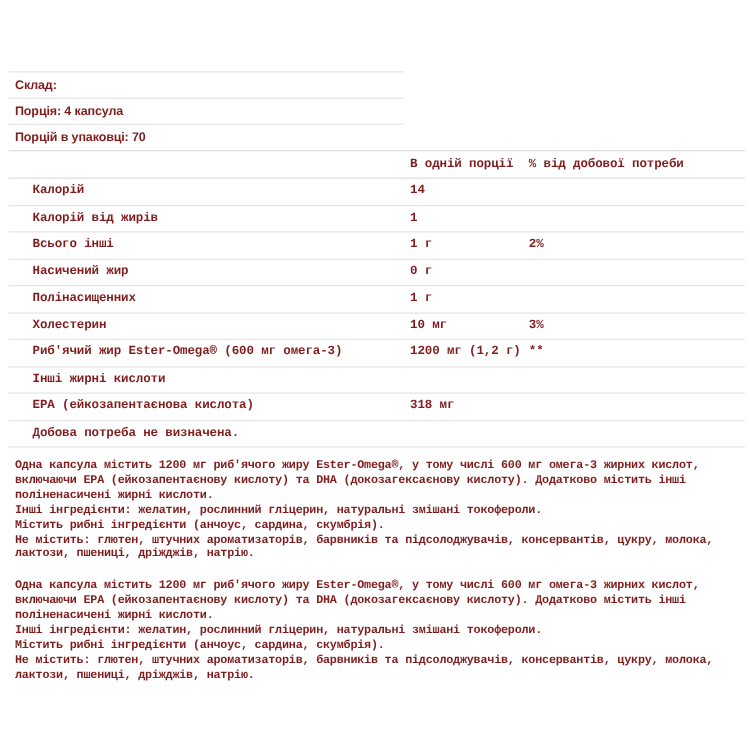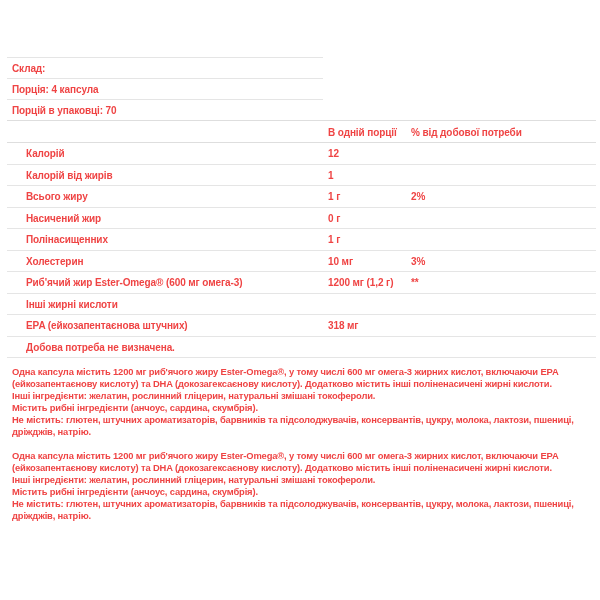--- a/index.html
+++ b/index.html
@@ -1,21 +1,21 @@
 <!DOCTYPE html>
 <html><head>
 <meta charset="utf-8">
 <style>
   html,body{margin:0;padding:0;background:#ffffff;}
   .page{
     position:relative;
     width:600px;height:600px;
     background:#ffffff;
     font-family:"Liberation Sans","DejaVu Sans",sans-serif;
-    color:#ef4444;
+    color:#7f1d1d;
     box-sizing:border-box;
     padding-top:57px;
     overflow:hidden;
   }
   .content{margin-left:7px;width:589px;}
   
   .info-row{
     width:316px;
     height:21px;
     border-top:1px solid #e5e5e5;
@@ -38,32 +38,33 @@
     box-sizing:border-box;
   }
   .t-row{
     position:relative;
     height:21.5px;
     border-bottom:1px solid #e5e5e5;
     box-sizing:border-box;
   }
   .c1,.c2,.c3{
     position:absolute;top:50%;transform:translateY(-50%);
-    font-size:10px;font-weight:700;letter-spacing:-0.1px;white-space:nowrap;
+    font-size:10px;font-weight:700;letter-spacing:-0.1px;white-space:nowrap;font-family:Liberation Mono, monospace;
   }
   .c1{left:19px;}
   .c2{left:321px;}
-  .c3{left:404px;}
+  .c3{left:416px;}
   
   .desc{
     margin-left:7px;
     width:589px;
     margin-top:8px;
     padding-left:5px;
     box-sizing:border-box;
+    font-family:Liberation Mono, monospace;
   }
   .desc-block{margin:0 0 13px 0;}
   .desc-block p{
     margin:0;
     font-size:9.4px;
     font-weight:700;
     line-height:11.9px;
     letter-spacing:-0.15px;
   }
 </style>
@@ -86,30 +87,30 @@
 
     <div class="facts">
 
       <div class="t-header">
         <span class="c2">В одній порції</span>
         <span class="c3">% від добової потреби</span>
       </div>
 
       <div class="t-row">
         <span class="c1">Калорій</span>
-        <span class="c2">12</span>
+        <span class="c2">14</span>
         <span class="c3"></span>
       </div>
       <div class="t-row">
         <span class="c1">Калорій від жирів</span>
         <span class="c2">1</span>
         <span class="c3"></span>
       </div>
       <div class="t-row">
-        <span class="c1">Всього жиру</span>
+        <span class="c1">Всього інші</span>
         <span class="c2">1 г</span>
         <span class="c3">2%</span>
       </div>
       <div class="t-row">
         <span class="c1">Насичений жир</span>
         <span class="c2">0 г</span>
         <span class="c3"></span>
       </div>
       <div class="t-row">
         <span class="c1">Полінасищенних</span>
@@ -125,21 +126,21 @@
         <span class="c1">Риб'ячий жир Ester-Omega® (600 мг омега-3)</span>
         <span class="c2">1200 мг (1,2 г)</span>
         <span class="c3">**</span>
       </div>
       <div class="t-row">
         <span class="c1">Інші жирні кислоти</span>
         <span class="c2"></span>
         <span class="c3"></span>
       </div>
       <div class="t-row">
-        <span class="c1">EPA (ейкозапентаєнова штучних)</span>
+        <span class="c1">EPA (ейкозапентаєнова кислота)</span>
         <span class="c2">318 мг</span>
         <span class="c3"></span>
       </div>
       <div class="t-row">
         <span class="c1">Добова потреба не визначена.</span>
         <span class="c2"></span>
         <span class="c3"></span>
       </div>
 
     </div>

